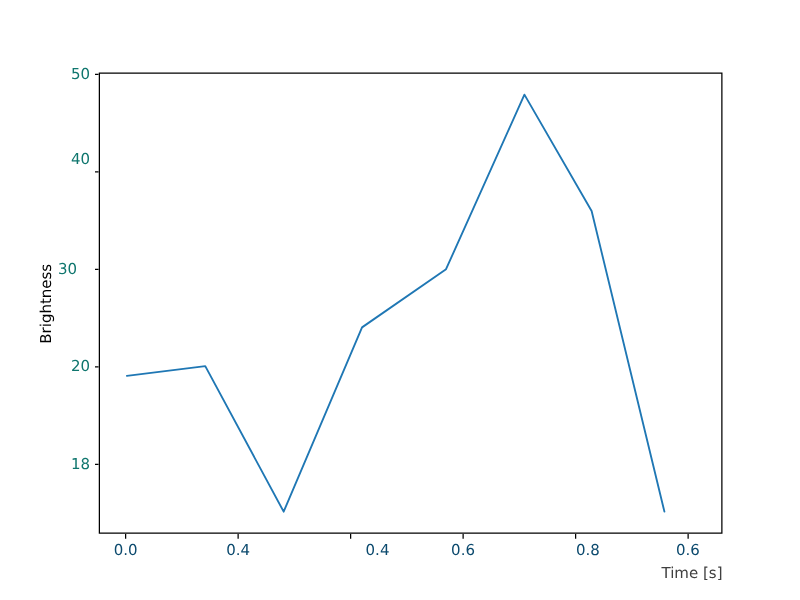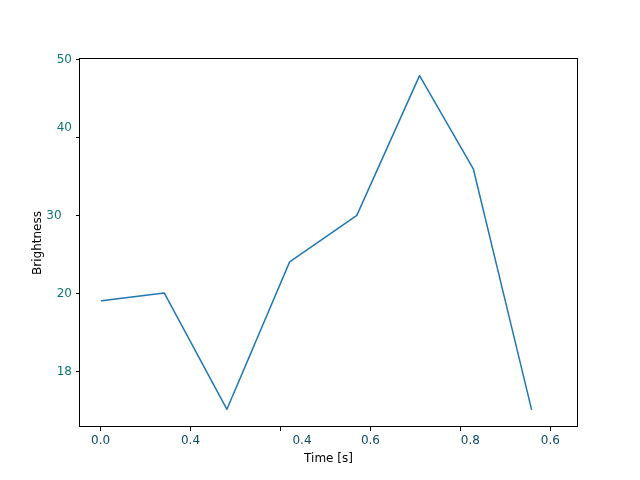--- a/index.html
+++ b/index.html
@@ -47,23 +47,23 @@
     font-size: 14.4px;
     color: #000000;
     line-height: 1;
     white-space: nowrap;
   }
   #xlabel {
     position: absolute;
     left: 79px;
     top: 452px;
     width: 499px;
-    text-align: center;
+    text-align: right;
     font-size: 12px;
-    color: #000000;
+    color: #404040;
     line-height: 1;
     white-space: nowrap;
   }
   #ylabel {
     position: absolute;
     left: 0px;
     top: 0px;
     width: 369px;
     height: 14px;
     transform: translate(-147px, 236px) rotate(-90deg);

